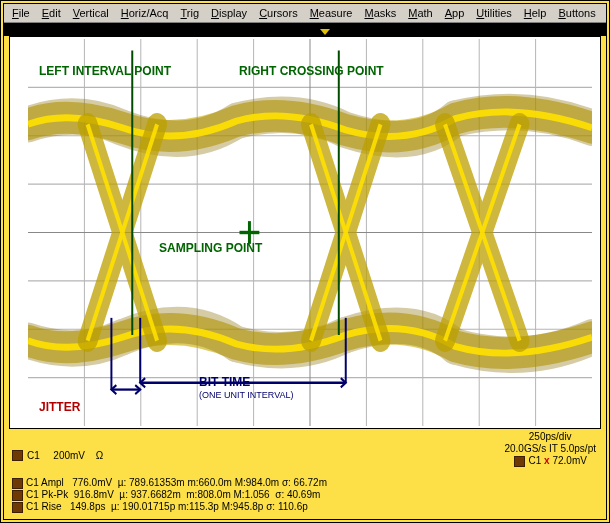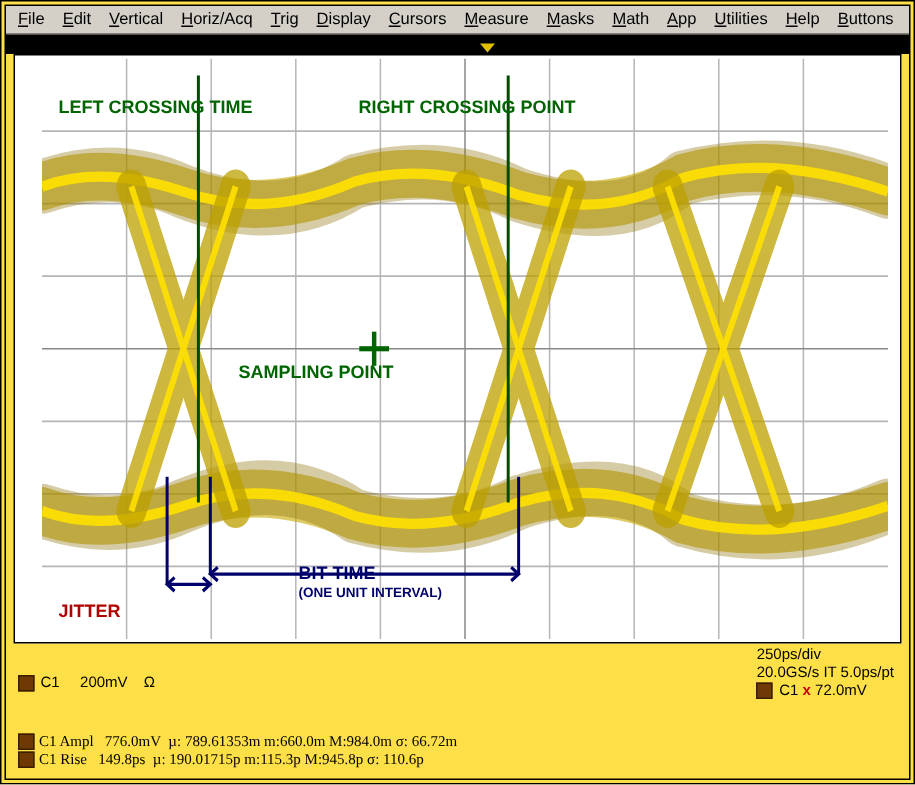--- a/index.html
+++ b/index.html
@@ -21,24 +21,24 @@
 
   .left-marker{position:absolute;top:32px;left:4px;width:7px;height:12px}
   .left-marker::before{content:"";display:block;width:0;height:0;border-top:6px solid transparent;border-bottom:6px solid transparent;border-left:8px solid #a08000}
 
   .grat{stroke:#b5b5b5;stroke-width:1}
   .gratc{stroke:#888;stroke-width:1}
 
   .readout{position:absolute;left:8px;bottom:58px;font-size:10px;color:#000;display:flex;align-items:center;gap:4px}
   .readout .chbox{width:9px;height:9px;background:#6e3905;border:1px solid #3b1f00;display:inline-block}
 
-  .acq{position:absolute;right:10px;bottom:52px;font-size:10px;text-align:left;color:#000;line-height:12px}
+  .acq{position:absolute;right:10px;bottom:52px;font-size:10px;text-align:center;color:#000;line-height:12px}
   .acq .chbox{width:9px;height:9px;background:#6e3905;border:1px solid #3b1f00;display:inline-block;vertical-align:middle;margin-right:4px}
 
-  .meas{position:absolute;left:8px;bottom:6px;font-family:Liberation Serif, serif;font-size:10px;color:#000;line-height:12px}
+  .meas{position:absolute;left:8px;bottom:6px;font-family:Liberation Sans, sans-serif;font-size:10px;color:#000;line-height:12px}
   .meas .chbox{width:9px;height:9px;background:#6e3905;border:1px solid #3b1f00;display:inline-block;vertical-align:middle;margin-right:3px}
   .meas-row{white-space:pre}
 </style>
 </head>
 <body>
 
 <div class="window">
   <div class="menubar" id="menubar">
       <span><u>F</u>ile</span>
       <span><u>E</u>dit</span>
@@ -145,27 +145,27 @@
 
         <g stroke="#00006b" stroke-width="2" fill="none">
           <line x1="84" y1="245" x2="84" y2="308"></line>
           <line x1="84" y1="308" x2="113" y2="308"></line>
           <path d="M89 304 L84 308 L89 312"></path>
           <path d="M108 304 L113 308 L108 312"></path>
         </g>
       </svg>
     </div>
 
-    <div class="ann green" style="top:28px;left:30px">LEFT CROSSING TIME</div>
+    <div class="ann green" style="top:28px;left:30px">LEFT INTERVAL POINT</div>
     <div class="ann green" style="top:205px;left:150px">SAMPLING POINT</div>
     <div class="ann green" style="top:28px;left:230px">RIGHT CROSSING POINT</div>
     <div class="ann red" style="top:364px;left:30px">JITTER</div>
     <div class="ann navy" style="top:340px;left:190px;text-align:left;line-height:12px">
       <span>BIT TIME</span><br>
-      <span style="font-size:9px;font-weight:700">(ONE UNIT INTERVAL)</span>
+      <span style="font-size:9px;font-weight:400">(ONE UNIT INTERVAL)</span>
     </div>
   </div>
 
   <div class="readout">
     <span class="chbox"></span>
     <span>C1</span>
     &nbsp;&nbsp;
     <span>200mV</span>
     &nbsp;
     <span>Ω</span>
@@ -176,15 +176,16 @@
     <div>20.0GS/s IT 5.0ps/pt</div>
     <div>
       <span class="chbox"></span><span>C1</span>
       <span style="color:#c00;font-weight:bold">x</span>
       <span>72.0mV</span>
     </div>
   </div>
 
   <div class="meas" id="meas">
       <div class="meas-row"><span class="chbox"></span>C1 Ampl   776.0mV  µ: 789.61353m m:660.0m M:984.0m σ: 66.72m</div>
+      <div class="meas-row"><span class="chbox"></span>C1 Pk-Pk  916.8mV  µ: 937.6682m  m:808.0m M:1.056  σ: 40.69m</div>
       <div class="meas-row"><span class="chbox"></span>C1 Rise   149.8ps  µ: 190.01715p m:115.3p M:945.8p σ: 110.6p</div>
     </div>
 </div>
 
 </body></html>

